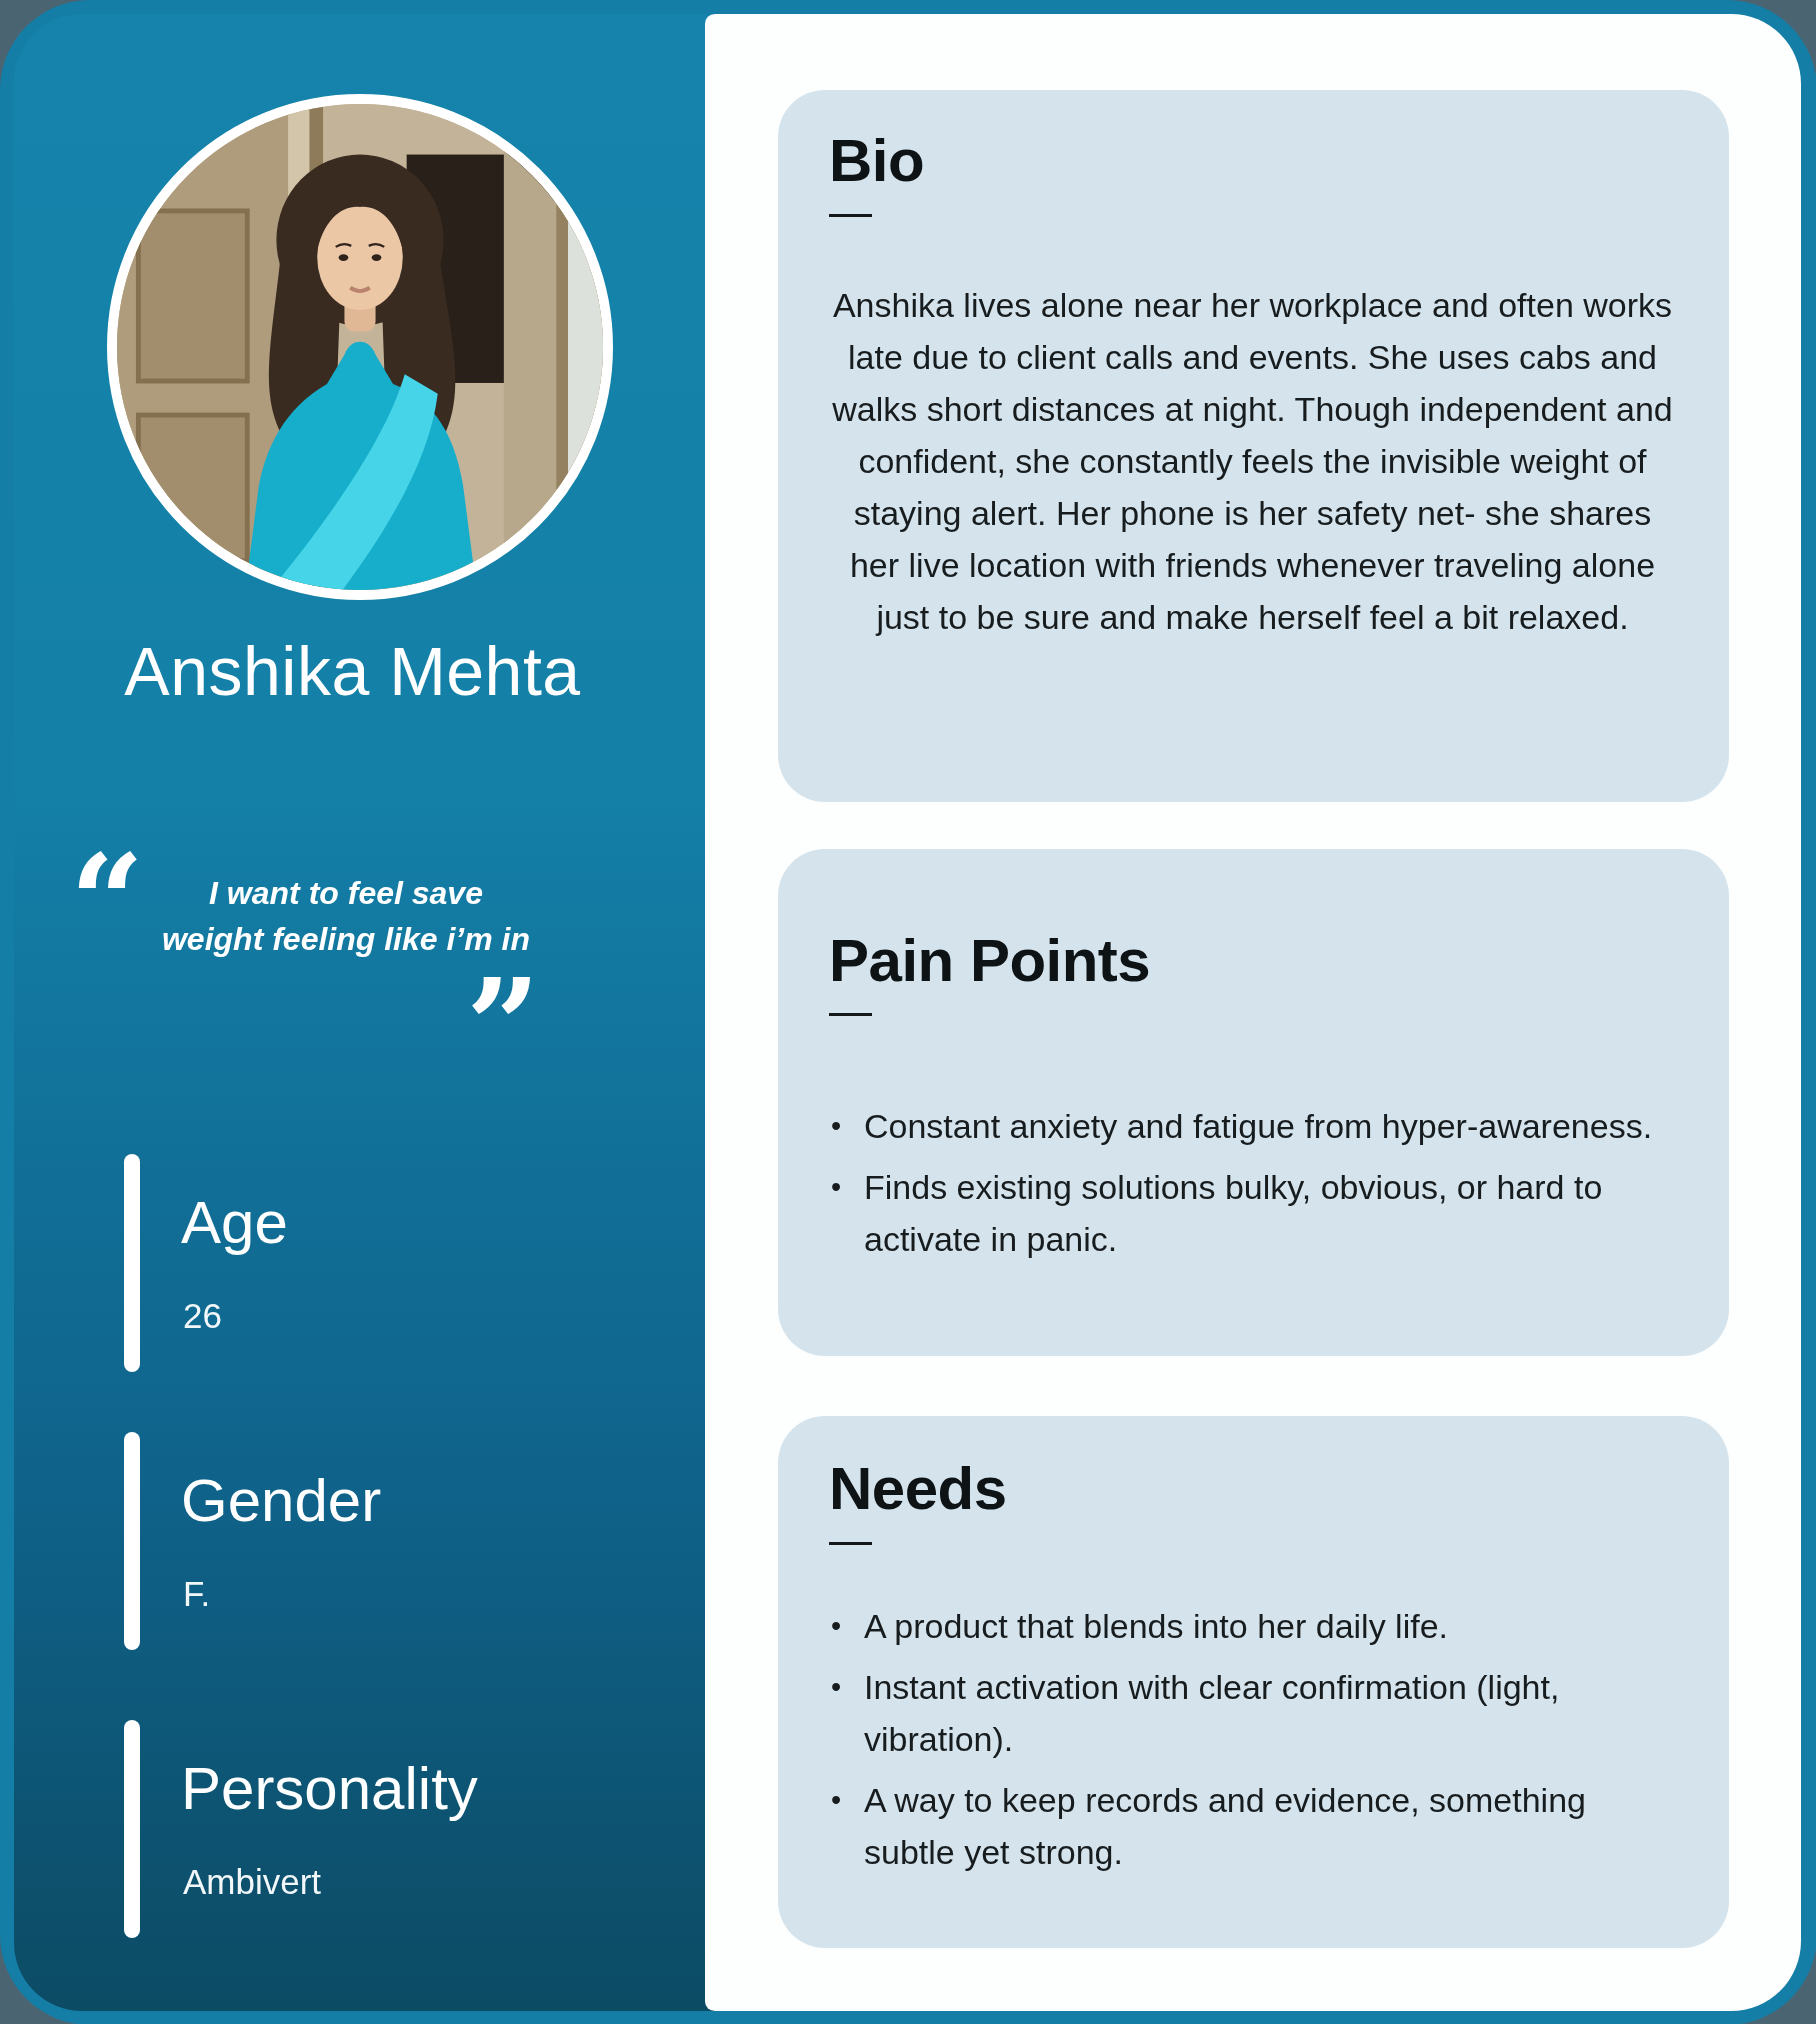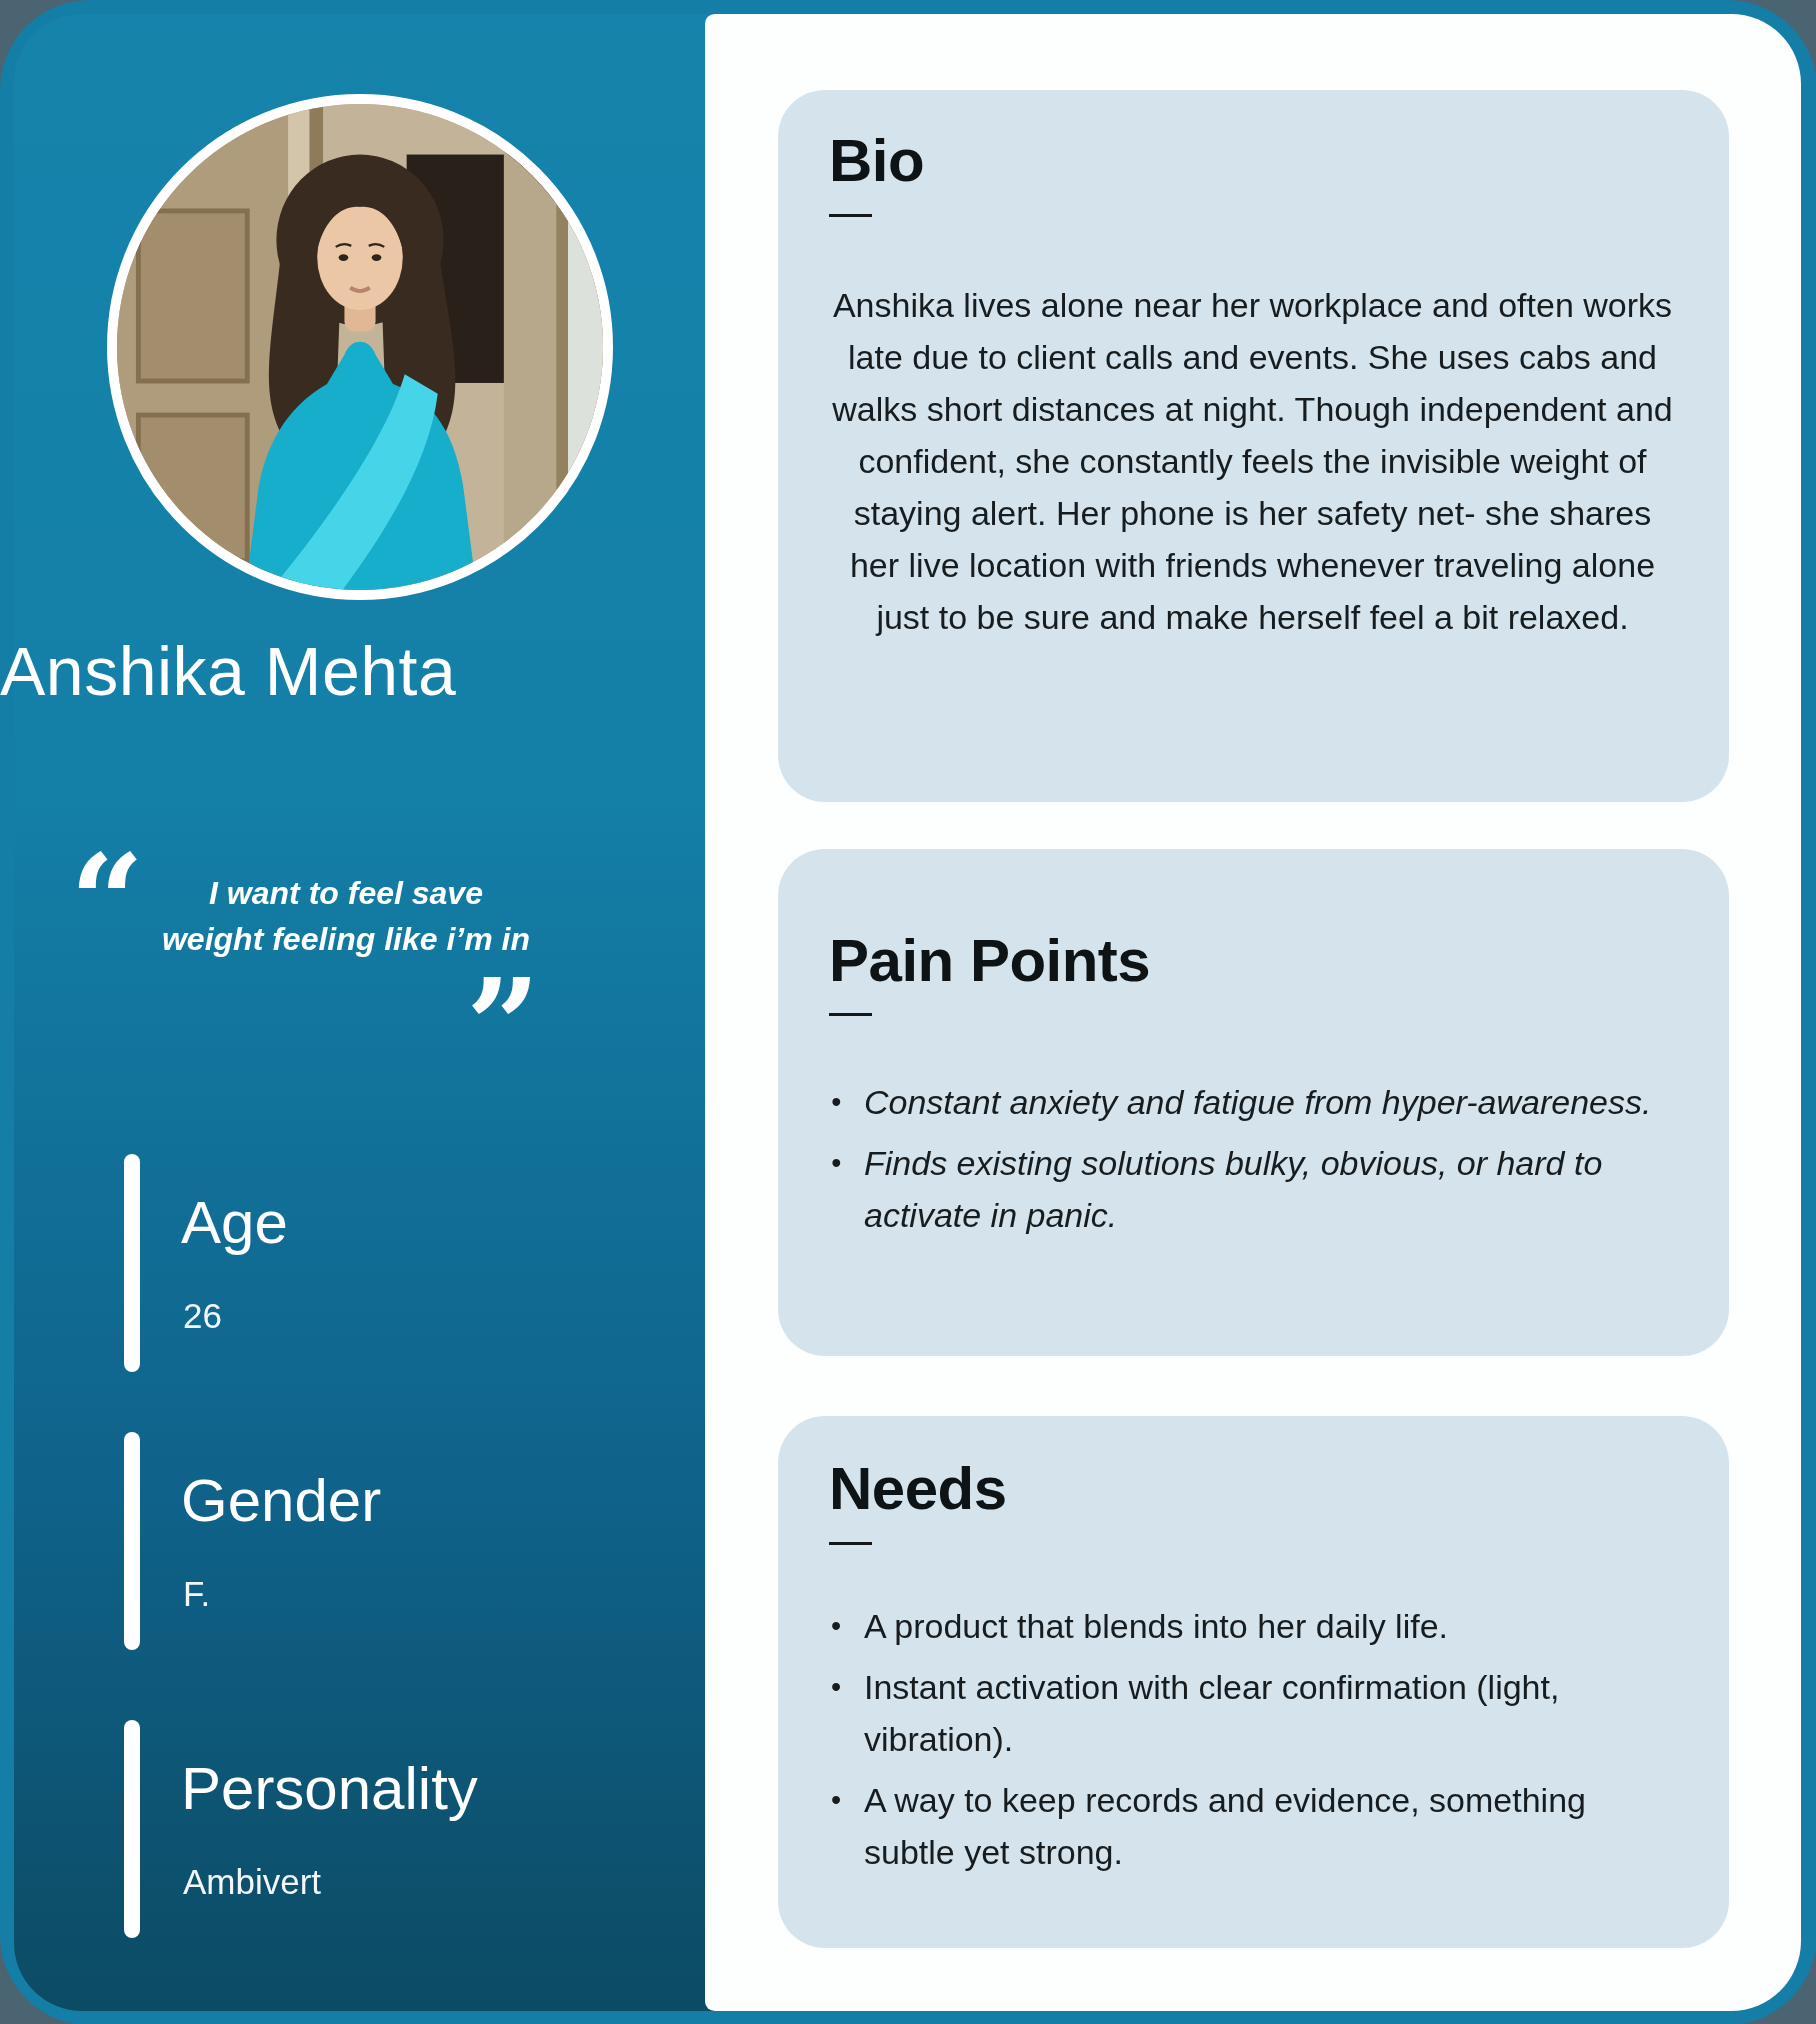--- a/index.html
+++ b/index.html
@@ -33,33 +33,33 @@
     margin:0;font-size:34px;line-height:52px;color:#171C1F;max-width:847px;
   }
   .info-card ul{list-style:none;margin:0;padding:0;font-size:34px;line-height:52px;color:#171C1F;}
   .info-card li{position:relative;padding-left:35px;margin-bottom:8.8px;max-width:847px;}
   .info-card li::before{content:"•";position:absolute;left:2px;top:0;font-size:29px;}
   .bio-card{top:76px;height:712px;padding-top:41px;}
   .bio-card .rule{margin-top:23.4px;}
   .bio-card p{margin-top:62px;text-align:center;}
   .pain-card{top:835px;height:507px;padding-top:82px;}
   .pain-card .rule{margin-top:22.4px;}
-  .pain-card ul{margin-top:60px;font-style:italic;}
+  .pain-card ul{margin-top:84px;}
   .needs-card{top:1402px;height:532px;padding-top:43px;}
   .needs-card .rule{margin-top:23.4px;}
   .needs-card ul{margin-top:55px;}
 
   
   .photo-ring{
     position:absolute;left:107px;top:94px;width:486px;height:486px;
     border:10.7px solid #FFFFFF;border-radius:50%;overflow:hidden;background:#C3B499;
   }
   .photo-ring svg{display:block;width:100%;height:100%;}
   .persona-name{
-    position:absolute;left:0;top:632px;width:705px;text-align:left;
+    position:absolute;left:0;top:632px;width:705px;text-align:center;
     color:#FFFFFF;font-size:68px;font-weight:500;letter-spacing:0.5px;
   }
   .quote-lines{
     position:absolute;left:102px;top:870px;width:488px;text-align:center;
     color:#FFFFFF;font-size:32px;line-height:46px;font-weight:700;font-style:italic;
   }
   .q-mark{
     position:absolute;color:#FFFFFF;font-family:"DejaVu Serif",serif;font-weight:700;
     font-size:129px;line-height:0;
   }

